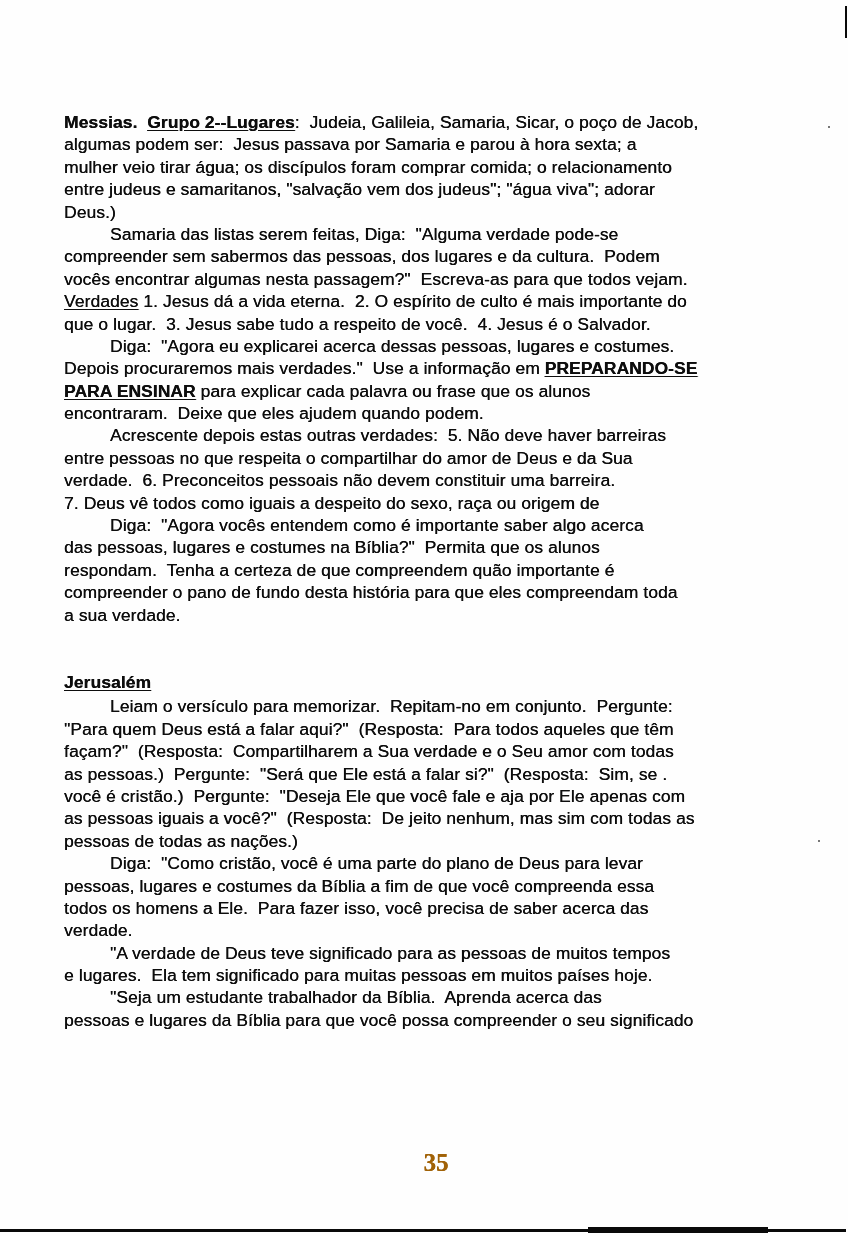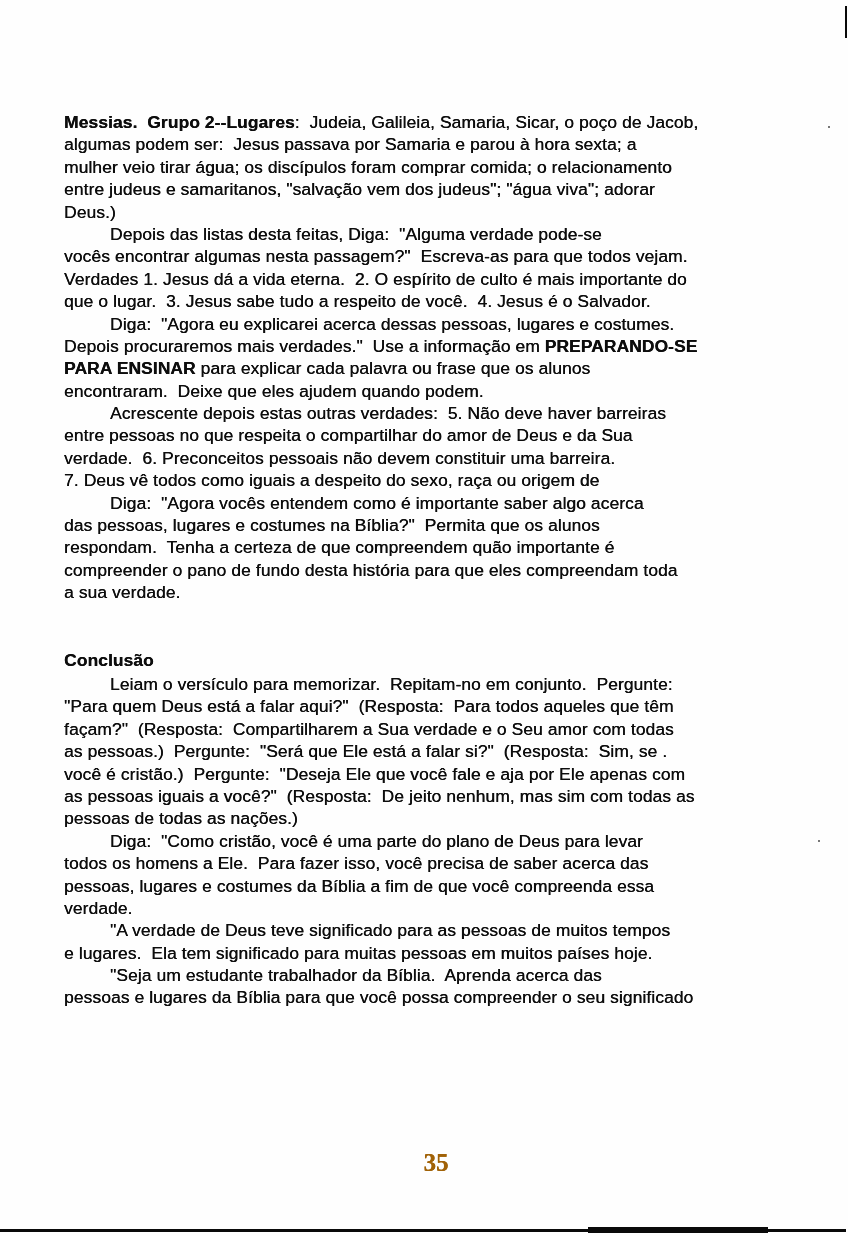--- a/index.html
+++ b/index.html
@@ -20,21 +20,21 @@
     font-size: 17.4px;
     line-height: 22.4px;
     letter-spacing: 0.1px;
     text-shadow: 0.3px 0 0 currentColor; 
   }
   .block { margin: 0; }
   .block.heading { margin-top: 45px; margin-bottom: 2px; }
   .line { height: 22.4px; white-space: pre; }
   .line.indent { padding-left: 46px; }
   .b  { font-weight: bold; }
-  .u  { text-underline-offset: 2px; }
+  .u  { text-decoration: underline; text-underline-offset: 2px; }
   .page-number {
     position: absolute;
     left: 12px; top: 1149px;
     width: 848px;
     text-align: center;
     font-family: "Liberation Serif", serif;
     font-weight: bold;
     font-size: 25px;
     color: #a16207;
     text-shadow: 0.3px 0 0 currentColor;
@@ -52,21 +52,22 @@
 <div class="page">
   <div class="page-text">
       <div class="block">
         <div class="line"><span class="b">Messias.</span><span class="">  </span><span class="b u">Grupo 2--Lugares</span><span class="">:  Judeia, Galileia, Samaria, Sicar, o poço de Jacob,</span></div>
         <div class="line"><span class="">algumas podem ser:  Jesus passava por Samaria e parou à hora sexta; a</span></div>
         <div class="line"><span class="">mulher veio tirar água; os discípulos foram comprar comida; o relacionamento</span></div>
         <div class="line"><span class="">entre judeus e samaritanos, "salvação vem dos judeus"; "água viva"; adorar</span></div>
         <div class="line"><span class="">Deus.)</span></div>
       </div>
       <div class="block">
-        <div class="line indent"><span class="">Depois das listas desta feitas, Diga:  "Alguma verdade pode-se</span></div>
+        <div class="line indent"><span class="">Samaria das listas serem feitas, Diga:  "Alguma verdade pode-se</span></div>
+        <div class="line"><span class="">compreender sem sabermos das pessoas, dos lugares e da cultura.  Podem</span></div>
         <div class="line"><span class="">vocês encontrar algumas nesta passagem?"  Escreva-as para que todos vejam.</span></div>
         <div class="line"><span class="u">Verdades</span><span class=""> 1. Jesus dá a vida eterna.  2. O espírito de culto é mais importante do</span></div>
         <div class="line"><span class="">que o lugar.  3. Jesus sabe tudo a respeito de você.  4. Jesus é o Salvador.</span></div>
       </div>
       <div class="block">
         <div class="line indent"><span class="">Diga:  "Agora eu explicarei acerca dessas pessoas, lugares e costumes.</span></div>
         <div class="line"><span class="">Depois procuraremos mais verdades."  Use a informação em </span><span class="b u">PREPARANDO-SE</span></div>
         <div class="line"><span class="b u">PARA ENSINAR</span><span class=""> para explicar cada palavra ou frase que os alunos</span></div>
         <div class="line"><span class="">encontraram.  Deixe que eles ajudem quando podem.</span></div>
       </div>
@@ -77,35 +78,35 @@
         <div class="line"><span class="">7. Deus vê todos como iguais a despeito do sexo, raça ou origem de</span></div>
       </div>
       <div class="block">
         <div class="line indent"><span class="">Diga:  "Agora vocês entendem como é importante saber algo acerca</span></div>
         <div class="line"><span class="">das pessoas, lugares e costumes na Bíblia?"  Permita que os alunos</span></div>
         <div class="line"><span class="">respondam.  Tenha a certeza de que compreendem quão importante é</span></div>
         <div class="line"><span class="">compreender o pano de fundo desta história para que eles compreendam toda</span></div>
         <div class="line"><span class="">a sua verdade.</span></div>
       </div>
       <div class="block heading">
-        <div class="line"><span class="b u">Conclusão</span></div>
+        <div class="line"><span class="b u">Jerusalém</span></div>
       </div>
       <div class="block">
         <div class="line indent"><span class="">Leiam o versículo para memorizar.  Repitam-no em conjunto.  Pergunte:</span></div>
         <div class="line"><span class="">"Para quem Deus está a falar aqui?"  (Resposta:  Para todos aqueles que têm</span></div>
         <div class="line"><span class="">façam?"  (Resposta:  Compartilharem a Sua verdade e o Seu amor com todas</span></div>
         <div class="line"><span class="">as pessoas.)  Pergunte:  "Será que Ele está a falar si?"  (Resposta:  Sim, se .</span></div>
         <div class="line"><span class="">você é cristão.)  Pergunte:  "Deseja Ele que você fale e aja por Ele apenas com</span></div>
         <div class="line"><span class="">as pessoas iguais a você?"  (Resposta:  De jeito nenhum, mas sim com todas as</span></div>
         <div class="line"><span class="">pessoas de todas as nações.)</span></div>
       </div>
       <div class="block">
         <div class="line indent"><span class="">Diga:  "Como cristão, você é uma parte do plano de Deus para levar</span></div>
+        <div class="line"><span class="">pessoas, lugares e costumes da Bíblia a fim de que você compreenda essa</span></div>
         <div class="line"><span class="">todos os homens a Ele.  Para fazer isso, você precisa de saber acerca das</span></div>
-        <div class="line"><span class="">pessoas, lugares e costumes da Bíblia a fim de que você compreenda essa</span></div>
         <div class="line"><span class="">verdade.</span></div>
       </div>
       <div class="block">
         <div class="line indent"><span class="">"A verdade de Deus teve significado para as pessoas de muitos tempos</span></div>
         <div class="line"><span class="">e lugares.  Ela tem significado para muitas pessoas em muitos países hoje.</span></div>
       </div>
       <div class="block">
         <div class="line indent"><span class="">"Seja um estudante trabalhador da Bíblia.  Aprenda acerca das</span></div>
         <div class="line"><span class="">pessoas e lugares da Bíblia para que você possa compreender o seu significado</span></div>
       </div>

